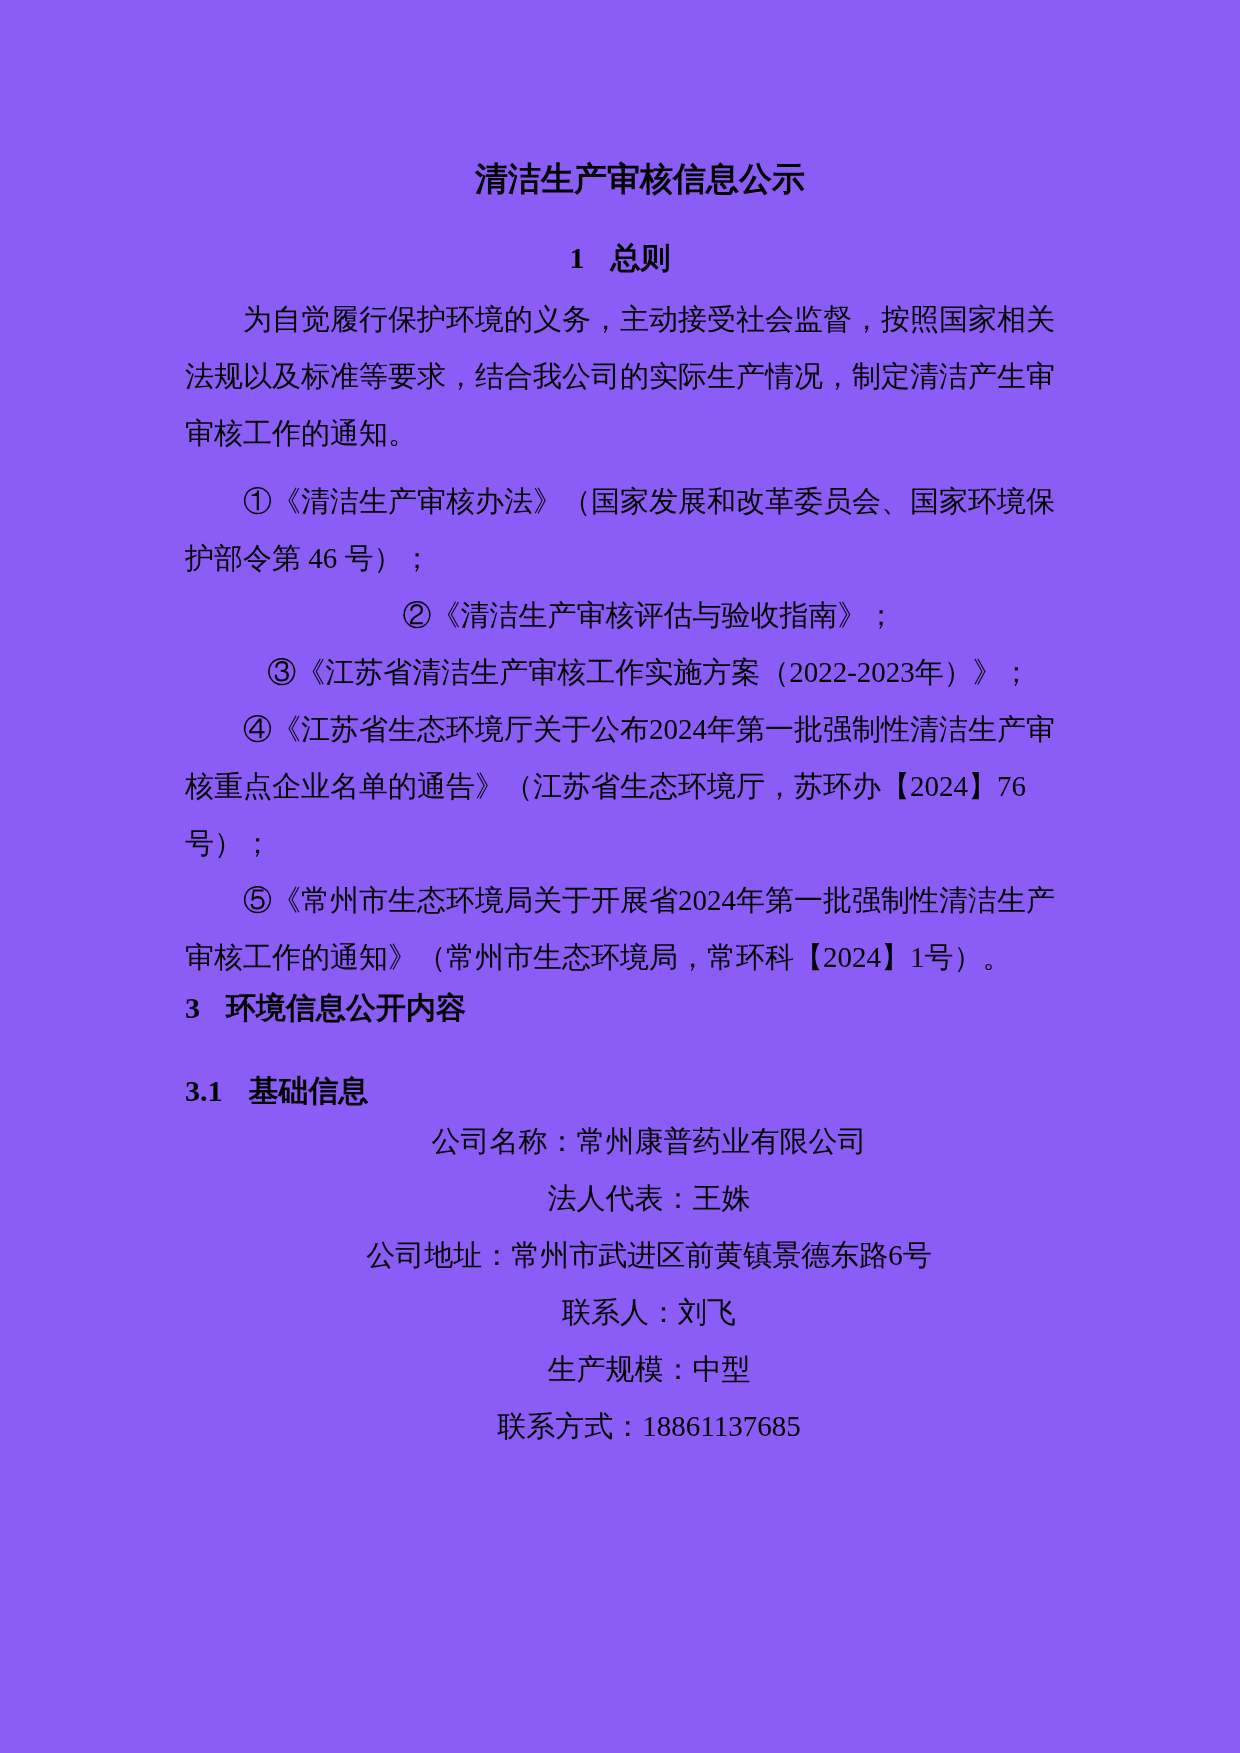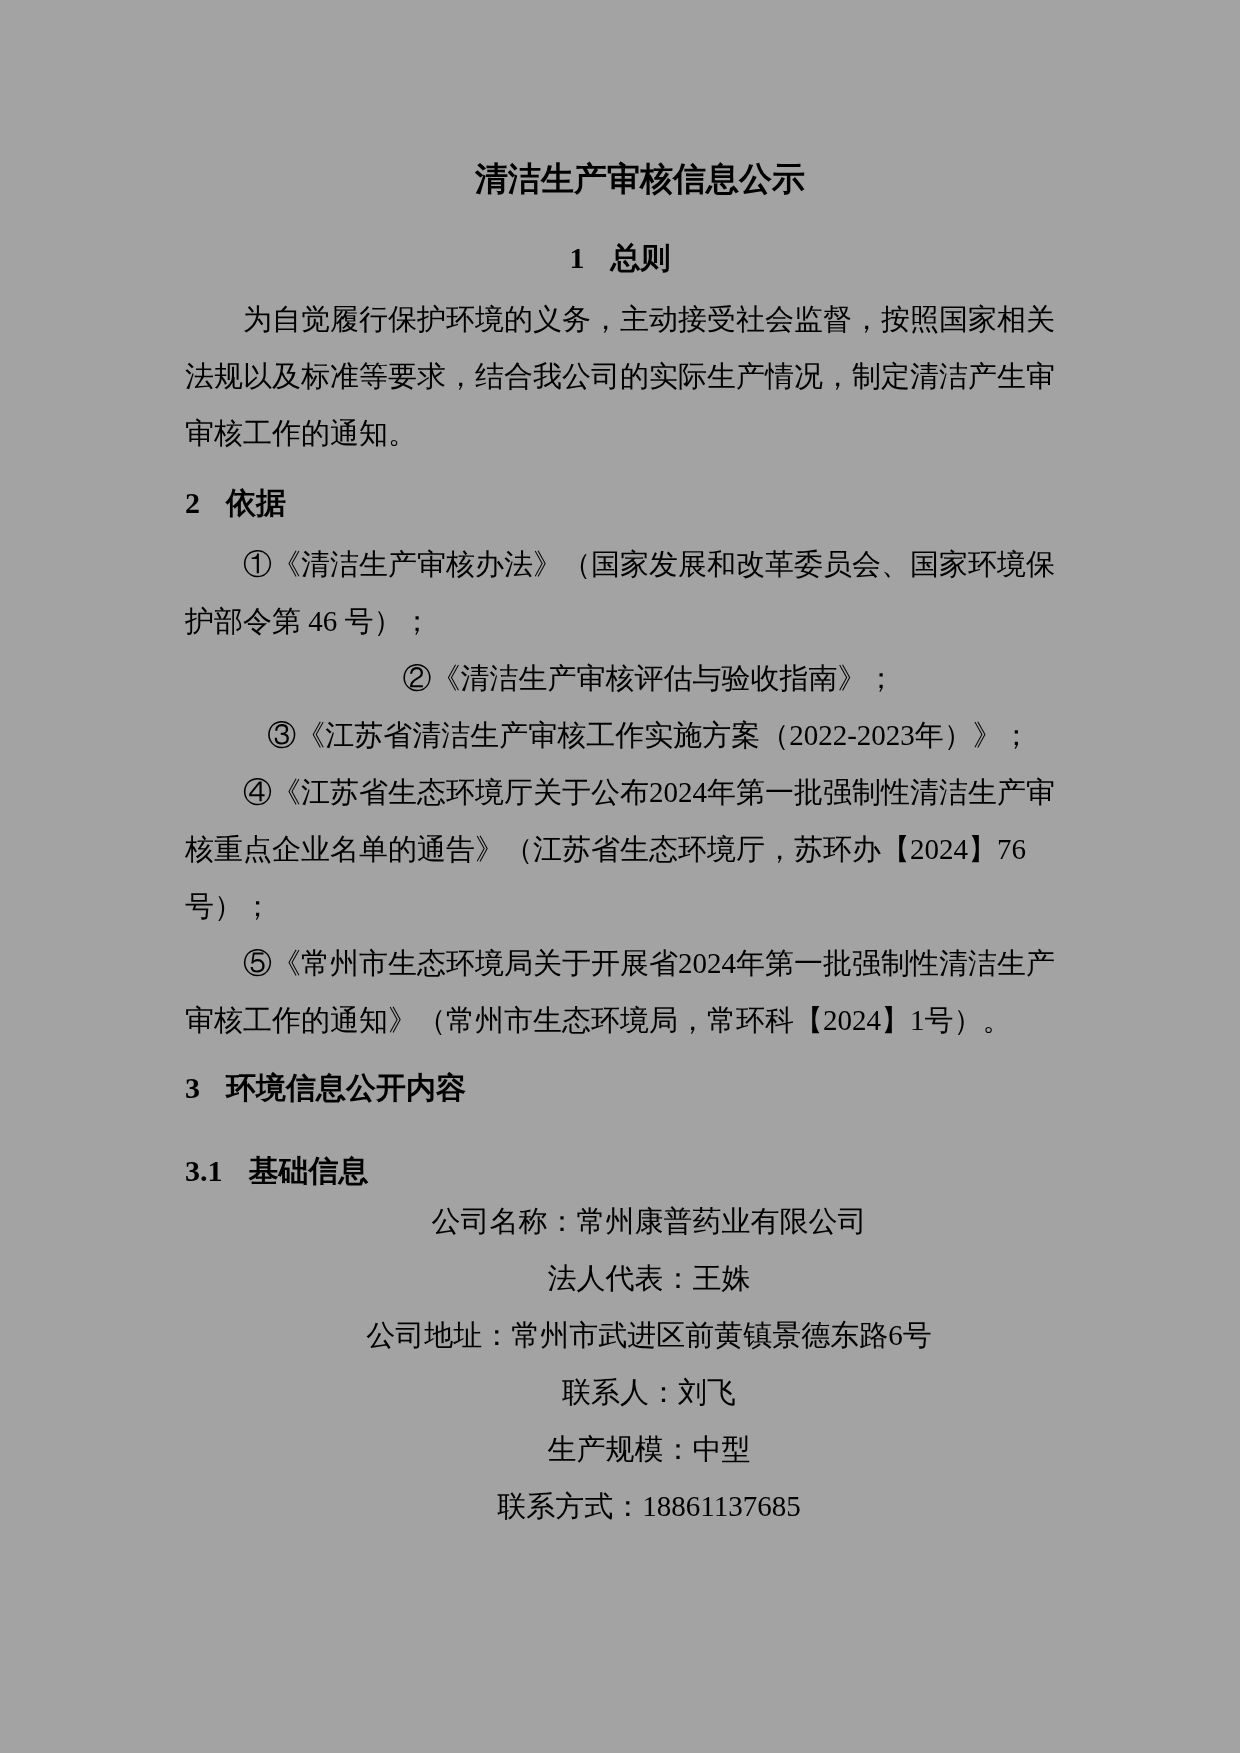--- a/index.html
+++ b/index.html
@@ -4,21 +4,21 @@
 <style>
   html, body {
     margin: 0;
     padding: 0;
     background: #ffffff;
   }
   .page {
     position: relative;
     width: 1240px;
     height: 1753px;
-    background: #a3a3a3;
+    background: #8b5cf6;
     color: #000000;
     font-family: "Liberation Serif", "DejaVu Serif", serif;
     overflow: hidden;
     box-sizing: border-box;
     padding: 0 185px;
   }
   .doc-title {
     margin: 158px 0 0 0;
     font-size: 33px;
     line-height: 42px;
@@ -29,21 +29,21 @@
   }
   .sec-heading {
     font-size: 30px;
     line-height: 44px;
     font-weight: bold;
     white-space: nowrap;
   }
   .sec-heading .hnum { margin-right: 26px; }
   .h1-blk  { margin-top: 36px; text-align: center; }
   .h2-blk  { margin-top: 19px; }
-  .h3-blk  { margin-top: 17px; }
+  .h3-blk  { }
   .h31-blk { margin-top: 39px; }
   .para { margin-top: 11px; }
   .refs { margin-top: 11px; }
   .info { margin-top: 0; }
   .line {
     font-size: 29px;
     line-height: 57px;
     white-space: nowrap;
   }
   .indent { padding-left: 58px; text-align: center; }
@@ -58,23 +58,20 @@
   <div class="sec-heading h1-blk">
     <span class="hnum">1</span><span>总则</span>
   </div>
 
   <div class="para">
     <div class="line indent">为自觉履行保护环境的义务，主动接受社会监督，按照国家相关</div>
     <div class="line">法规以及标准等要求，结合我公司的实际生产情况，制定清洁产生审</div>
     <div class="line">审核工作的通知。</div>
   </div>
 
-  <div class="sec-heading h2-blk">
-    <span class="hnum">2</span><span>依据</span>
-  </div>
 
   <div class="refs">
     <div class="line indent">①《清洁生产审核办法》（国家发展和改革委员会、国家环境保</div>
     <div class="line">护部令第 46 号）；</div>
     <div class="line indent">②《清洁生产审核评估与验收指南》；</div>
     <div class="line indent">③《江苏省清洁生产审核工作实施方案（2022-2023年）》；</div>
     <div class="line indent">④《江苏省生态环境厅关于公布2024年第一批强制性清洁生产审</div>
     <div class="line">核重点企业名单的通告》（江苏省生态环境厅，苏环办【2024】76</div>
     <div class="line">号）；</div>
     <div class="line indent">⑤《常州市生态环境局关于开展省2024年第一批强制性清洁生产</div>

